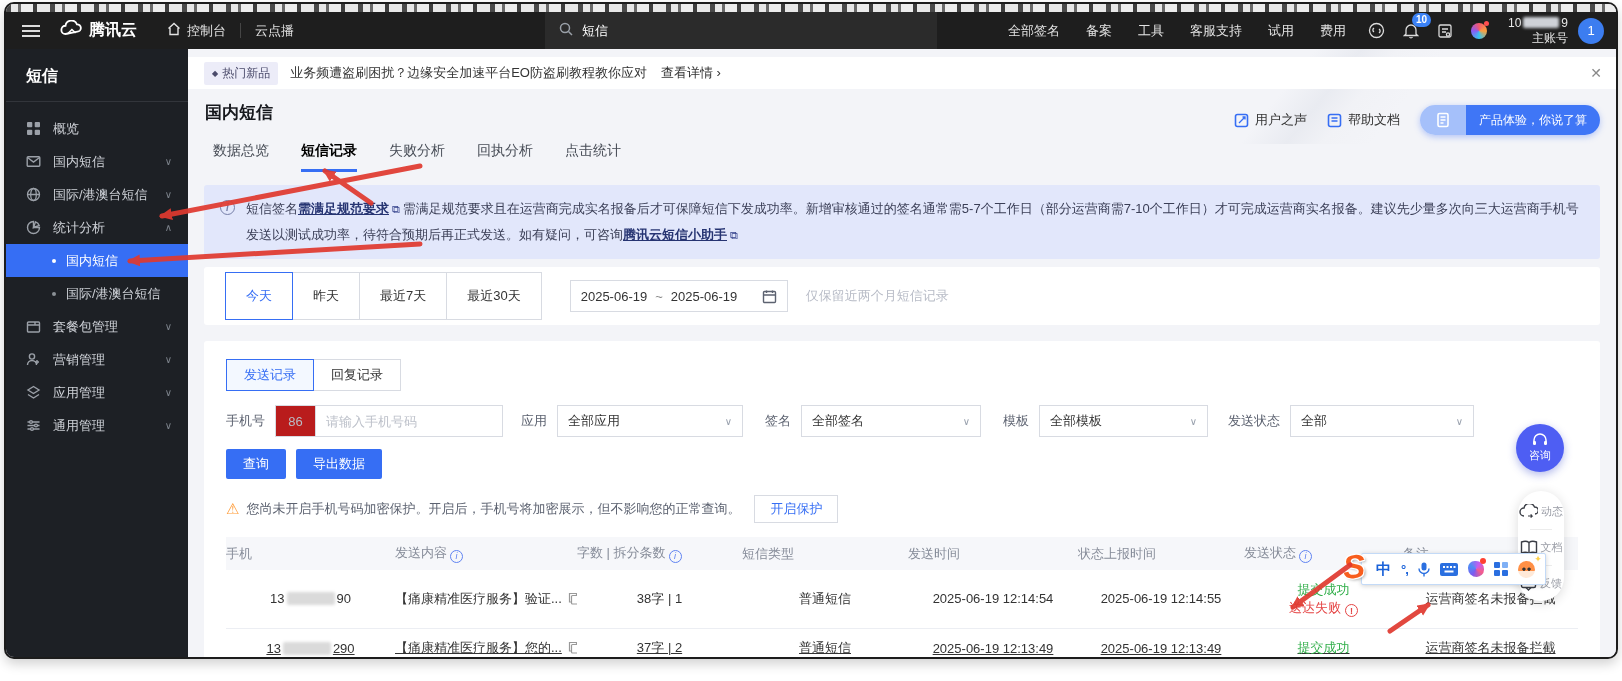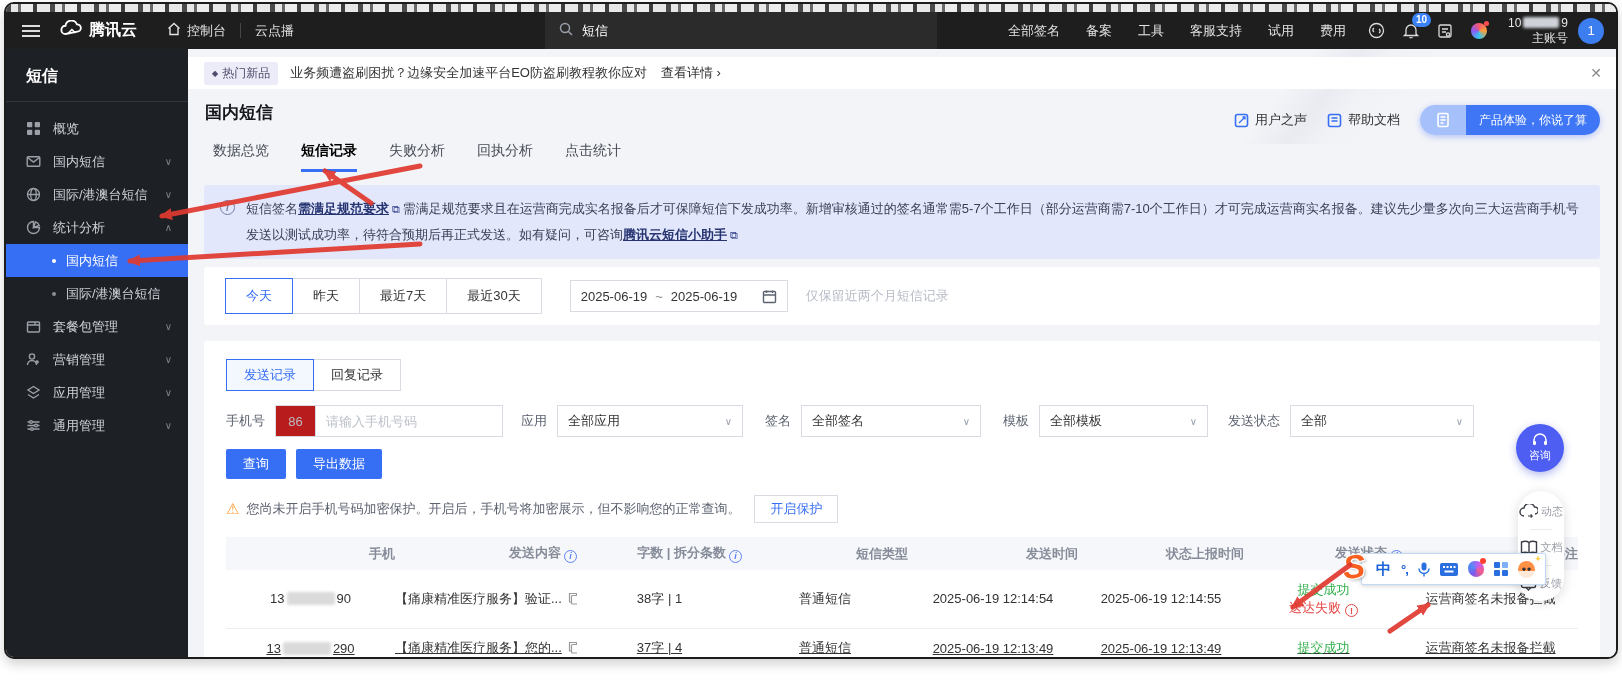--- a/index.html
+++ b/index.html
@@ -61,21 +61,21 @@
   .tab.active { color:#000; font-weight:700; }
   .tab.active::after { content:""; position:absolute; left:0; right:0; bottom:0; height:3px; background:#366ef4; }
   .notice { position:absolute; left:16px; right:16px; top:136px; background:#e2e7fb; border-radius:3px;
             padding:11px 18px 11px 42px; font-size:13px; line-height:26px; color:#3a3e56; }
   .notice .ninfo { position:absolute; left:16px; top:15px; width:15px; height:15px; border-radius:50%; border:1px solid #767fa8; color:#767fa8; font-size:10px; display:flex; align-items:center; justify-content:center; font-style:italic; font-weight:700;}
   .nlink { color:#263472; font-weight:700; text-decoration:underline; cursor:pointer; }
   .next { color:#32408a; font-size:11px; margin:0 3px; }
   .card { position:absolute; left:16px; right:16px; background:#fff; border-radius:3px; }
   .card1 { top:218px; height:58px; display:flex; align-items:center; padding-left:22px; }
   .seg { display:flex; }
-  .seg-btn { height:36px; padding:0 20px; display:flex; align-items:center; background:#fff; border:1px solid #d8dbe2; margin-left:-1px; font-size:13px; color:#333; cursor:pointer; }
+  .seg-btn { height:48px; padding:0 20px; display:flex; align-items:center; background:#fff; border:1px solid #d8dbe2; margin-left:-1px; font-size:13px; color:#333; cursor:pointer; }
   .seg-btn.active { color:#366ef4; border-color:#366ef4; position:relative; z-index:2; }
   .daterange { margin-left:28px; width:218px; height:32px; border:1px solid #d8dbe2; display:flex; align-items:center; gap:8px; padding:0 10px; font-size:13px; color:#333; cursor:pointer; }
   .daterange .cal { margin-left:auto; display:flex; }
   .keepnote { margin-left:18px; color:#b7bbc6; font-size:13px; }
   .card2 { top:292px; height:332px; padding:18px 22px; }
   .rtabs { display:flex; }
   .rtab { height:32px; width:88px; display:flex; align-items:center; justify-content:center; font-size:13px; border:1px solid #d8dbe2; background:#fff; color:#333; margin-left:-1px; cursor:pointer; }
   .rtab.active { margin-left:0; border-color:#366ef4; color:#366ef4; background:#f3f8ff; position:relative; z-index:2; }
   .filters { margin-top:14px; display:flex; align-items:center; font-size:13px; color:#5c6270; }
   .fl { margin-right:10px; }
@@ -84,21 +84,21 @@
   .phone-input { width:186px; border:0; outline:none; padding:0 10px; font-size:13px; color:#333; font-family:inherit; }
   .phone-input::placeholder { color:#bdc1ca; }
   .sel { display:flex; align-items:center; justify-content:space-between; height:32px; border:1px solid #d8dbe2; background:#fff; padding:0 10px; color:#333; cursor:pointer; }
   .chev2 { color:#98a0ad; font-size:10px; }
   .actions { margin-top:12px; display:flex; gap:10px; }
   .btn-primary { height:30px; padding:0 17px; background:#366ef4; color:#fff; border:none; font-size:13px; border-radius:2px; cursor:pointer; font-family:inherit; }
   .tip { margin-top:16px; display:flex; align-items:center; font-size:13px; color:#5c6270; }
   .warn-tri { color:#ff9d3b; font-size:15px; margin-right:7px; }
   .btn-ghost { margin-left:14px; height:28px; padding:0 15px; background:#fff; border:1px solid #d8dbe2; color:#366ef4; font-size:13px; cursor:pointer; font-family:inherit; }
   table { width:100%; border-collapse:collapse; table-layout:fixed; font-size:13px; margin-top:14px; }
-  thead th { height:33px; background:#f6f7fa; color:#868c99; font-weight:700; text-align:right; white-space:nowrap; }
+  thead th { height:33px; background:#f6f7fa; color:#868c99; font-weight:400; text-align:left; white-space:nowrap; }
   tbody td { text-align:center; color:#333; white-space:nowrap; overflow:hidden; }
   tr.r1 td { height:58px; }
   tr.r2 td { height:40px; border-top:1px solid #eceef3;text-decoration:underline; }
   .info-i { display:inline-flex; width:13px; height:13px; border:1px solid #5f83f2; color:#5f83f2; border-radius:50%; font-size:9px; align-items:center; justify-content:center; margin-left:3px; vertical-align:-2px; font-style:italic; }
   .blur-td { display:inline-block; width:48px; height:13px; background:#dadada; filter:blur(1.4px); border-radius:2px; vertical-align:-2px; margin:0 2px; }
   .copy-ic { display:inline-flex; margin-left:6px; vertical-align:-2px; }
   .st-green { color:#2fae48; }
   .st-red { color:#e54545; }
   .warn-c { display:inline-flex; width:13px; height:13px; border:1px solid #e54545; color:#e54545; border-radius:50%; font-size:9px; align-items:center; justify-content:center; margin-left:4px; vertical-align:-2px; font-weight:700; }
   
@@ -472,21 +472,21 @@
                 <td>运营商签名未报备拦截</td>
               </tr>
               <tr class="r2">
                 <td><span>13</span><span class="blur-td"></span><span>290</span></td>
                 <td><span>【痛康精准医疗服务】您的...</span><span class="copy-ic">
                       <svg width="12" height="13" viewBox="0 0 12 13" fill="none" stroke="#999" stroke-width="1.2">
                         <rect x="3.5" y="3.5" width="7" height="8.5" rx="1"></rect>
                         <path d="M8.5 3.5 V1.5 H1.5 V10 H3.5"></path>
                       </svg>
                     </span></td>
-                <td>37字 | 4</td>
+                <td>37字 | 2</td>
                 <td>普通短信</td>
                 <td>2025-06-19 12:13:49</td>
                 <td>2025-06-19 12:13:49</td>
                 <td>
                     <div class="st-green">提交成功</div>
                   </td>
                 <td>运营商签名未报备拦截</td>
               </tr>
             </tbody>
           </table>

